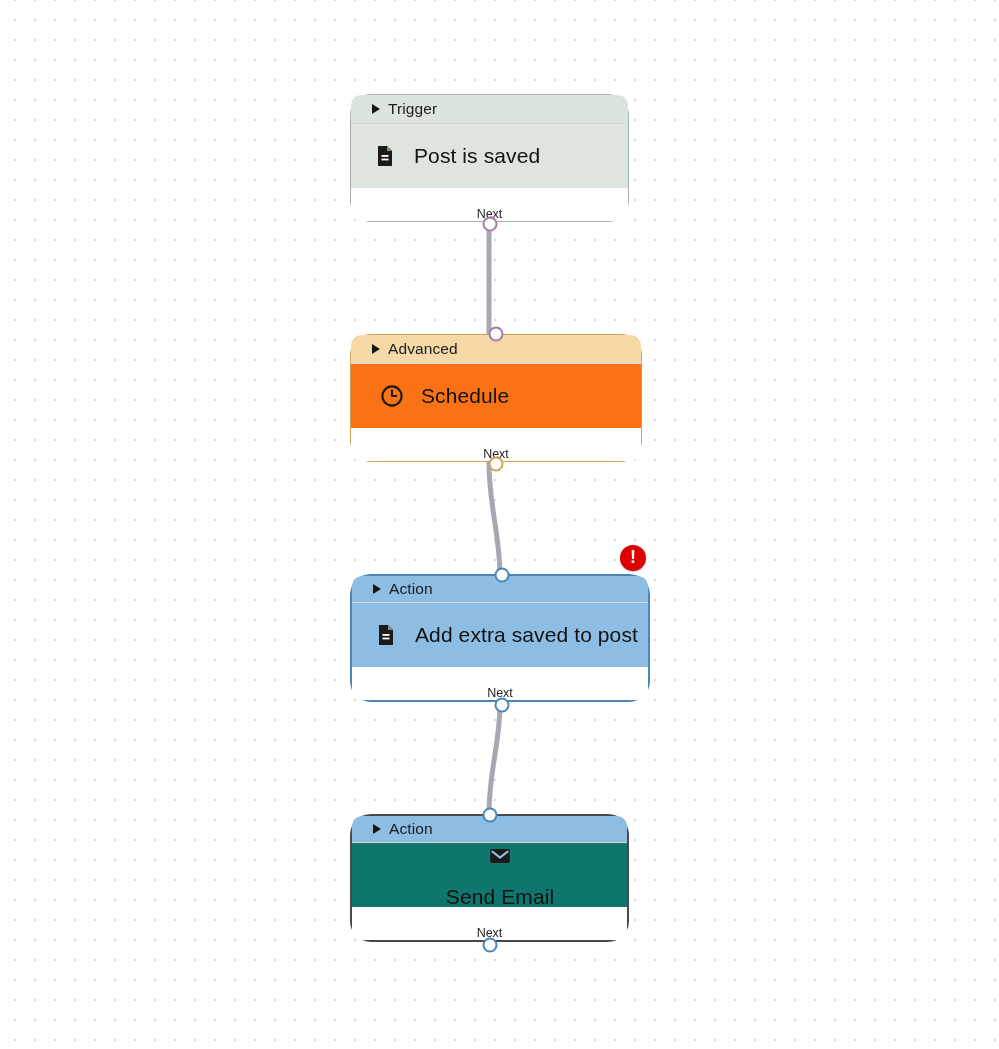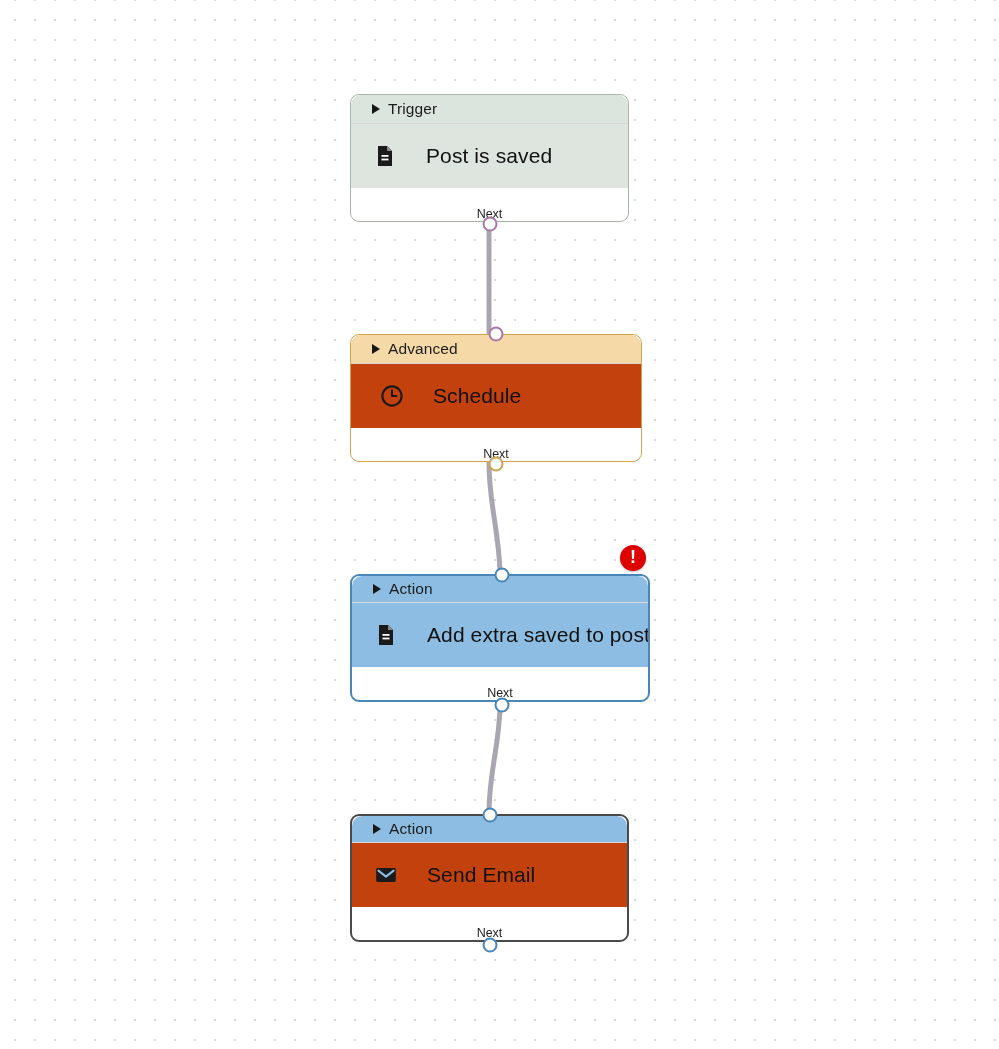--- a/index.html
+++ b/index.html
@@ -28,21 +28,21 @@
     position: absolute;
     left: 0; top: 0;
     width: 999px;
     height: 1049px;
     pointer-events: none;
   }
 
   
   .node {
     position: absolute;
-    border-radius: 9px;
+    border-radius: 21px;
     background: #ffffff;
     overflow: visible;
   }
   .node-inner {
     border-radius: 10px;
     overflow: hidden;
     width: 100%;
     height: 100%;
     display: flex;
     flex-direction: column;
@@ -75,21 +75,20 @@
     gap: 16px;
     padding: 0 0 0 21px;
     flex: 1 1 auto;
     min-height: 64px;
   }
   .node-title {
     font-size: 21px;
     color: #111111;
     letter-spacing: 0.1px;
     white-space: nowrap;
-    margin-left: 12px;
   }
   .node-footer {
     background: #ffffff;
     height: 36px;
     display: flex;
     align-items: flex-start;
     justify-content: center;
     padding-top: 19px;
     font-size: 12.5px;
     color: #1d1d1d;
@@ -177,21 +176,21 @@
   </div>
 
   <div class="node" style="left:350px; top:334px; width:292px; height:128px;
               border:1.5px solid #cfa352;">
     <div class="node-inner">
       <div class="node-header" style="background:#f5daa8;">
         <span class="disc-tri"></span>
         <span>Advanced</span>
       </div>
       <div class="node-divider"></div>
-      <div class="node-body" style="background:#c2410c;padding-left:28px;">
+      <div class="node-body" style="background:#f97316;padding-left:28px;">
         <span class="icon-box">
           <svg width="24" height="24" viewBox="0 0 24 24">
             <circle cx="12" cy="12" r="9.6" fill="none" stroke="#1a1a1a" stroke-width="2.1"></circle>
             <path d="M12 6.4 V12 H16.4" fill="none" stroke="#1a1a1a" stroke-width="2.1" stroke-linecap="round" stroke-linejoin="round"></path>
           </svg>
         </span>
         <span class="node-title">Schedule</span>
       </div>
       <div class="node-footer">
         <span>Next</span>
@@ -233,21 +232,21 @@
   </div>
 
   <div class="node" style="left:350px; top:814px; width:279px; height:128px;
               border:2px solid #4a4a4a;">
     <div class="node-inner">
       <div class="node-header" style="background:#8dbde2;">
         <span class="disc-tri"></span>
         <span>Action</span>
       </div>
       <div class="node-divider"></div>
-      <div class="node-body" style="background:#c2410c;">
+      <div class="node-body" style="background:#0f766e;flex-direction:column;">
         <span class="icon-box">
           <svg width="24" height="24" viewBox="0 0 24 24">
             <rect x="2.2" y="5" width="19.6" height="14" rx="1.4" fill="#1a1a1a"></rect>
             <path d="M4.4 7.6 L12 13.6 L19.6 7.6" fill="none" stroke="#8dbde2" stroke-width="2.1" stroke-linecap="round" stroke-linejoin="round"></path>
           </svg>
         </span>
         <span class="node-title">Send Email</span>
       </div>
       <div class="node-footer">
         <span>Next</span>

